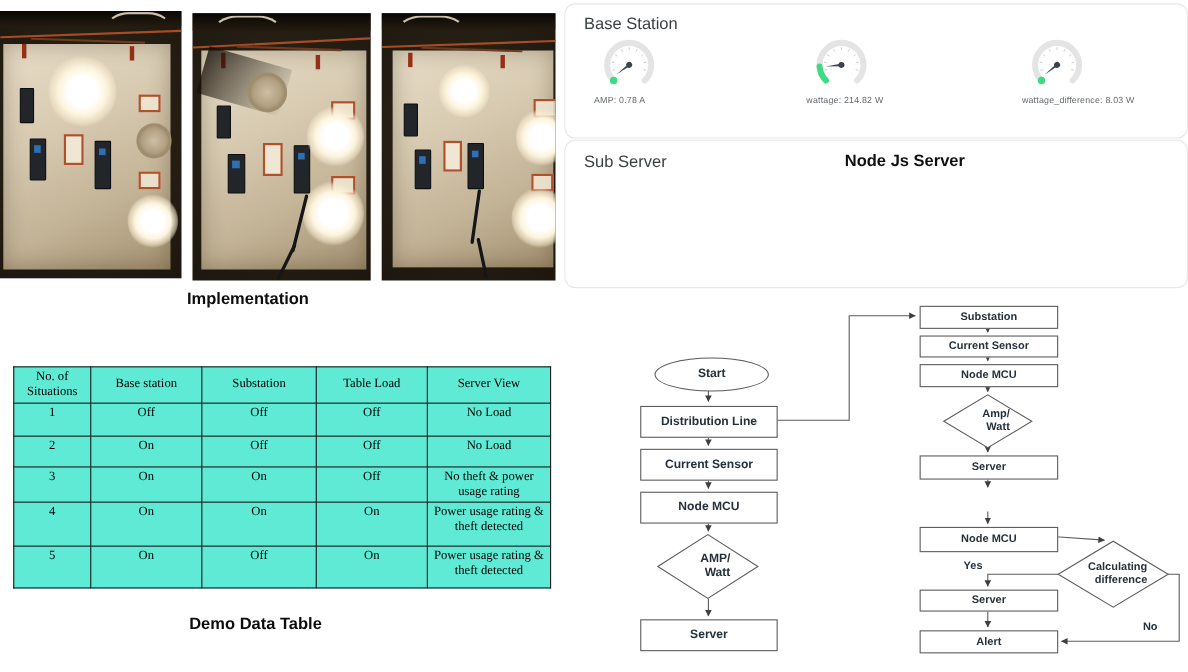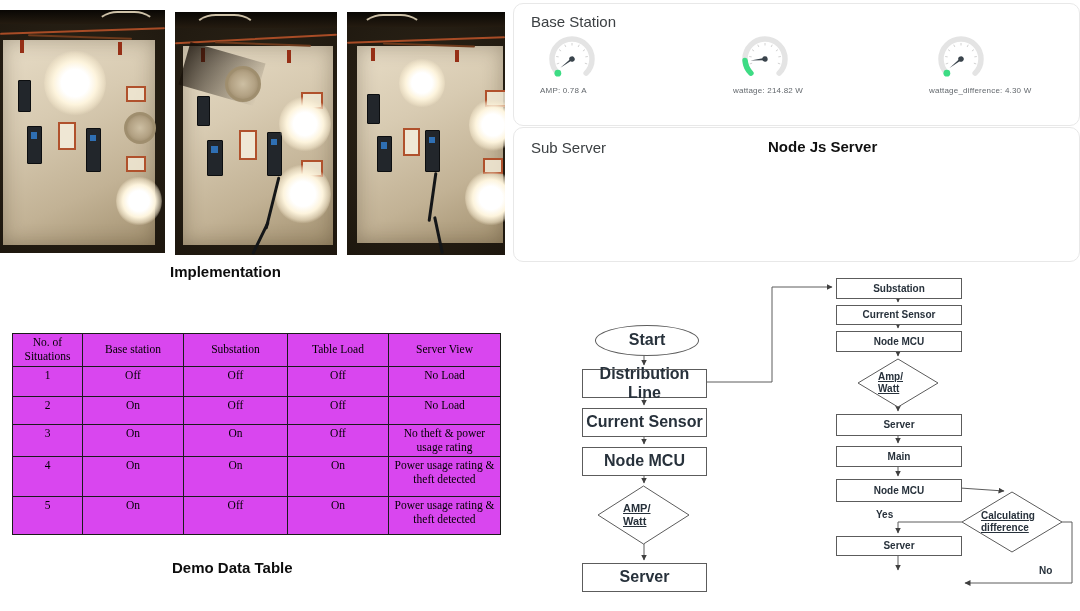--- a/index.html
+++ b/index.html
@@ -21,39 +21,39 @@
   .ph-device{position:absolute;background:#22262b;border:1px solid #0c0e10;border-radius:1px;}
   .ph-chip{position:absolute;background:#2f6fb3;}
   .ph-socket{position:absolute;border:2px solid #b0512c;background:rgba(240,231,212,.85);}
   .ph-switch{position:absolute;border:2px solid #b0512c;background:#efe7d4;}
   .ph-cable{position:absolute;width:3px;background:#141618;border-radius:2px;}
   .ph-cone{position:absolute;background:linear-gradient(110deg,rgba(22,15,8,.8),rgba(22,15,8,0));}
   
   .fig-caption{position:absolute;font-weight:bold;font-size:15px;color:#0d0d0d;}
   
   .demo-table{position:absolute;border-collapse:collapse;table-layout:fixed;
-      font-family:"Liberation Serif",serif;font-size:11.5px;color:#000;background:#d946ef;}
+      font-family:"Liberation Serif",serif;font-size:11.5px;color:#000;background:#5eead4;}
   .demo-table th,.demo-table td{border:1px solid #1b1b1b;text-align:center;padding:2px 3px;line-height:1.18;}
   .demo-table th{font-weight:normal;vertical-align:middle;}
   .demo-table td{vertical-align:top;}
   
   .card{position:absolute;background:#fff;border:1px solid #e8e8e8;border-radius:10px;}
   .card-title{position:absolute;font-size:15px;color:#3c4043;}
   .card-title.bold{font-weight:bold;color:#101010;}
   .gauge{position:absolute;width:150px;text-align:left;}
   .gauge-label{font-size:8px;color:#63686d;margin-top:1px;letter-spacing:.2px;}
   
   .flow{position:absolute;left:510px;top:258px;width:570px;height:353px;}
   .flow-lines{position:absolute;left:0;top:0;}
   .fnode{position:absolute;border:1px solid #5c5c5c;background:#fff;display:flex;align-items:center;justify-content:center;
          text-align:center;font-weight:600;font-size:10px;color:#27313b;line-height:1.15;}
-  .fnode.lg{font-size:16px;text-align:center;}
+  .fnode.lg{font-size:11px;text-align:center;}
   .fellipse{border-radius:50%;}
-  .fdlabel{position:absolute;display:flex;align-items:center;justify-content:center;text-align:left;
-           font-weight:600;font-size:10px;color:#27313b;line-height:1.2;background:transparent;text-decoration:underline;}
+  .fdlabel{position:absolute;display:flex;align-items:center;justify-content:center;text-align:right;
+           font-weight:600;font-size:10px;color:#27313b;line-height:1.2;background:transparent;}
   .fdlabel.lg{font-size:11px;}
   .fbranch{position:absolute;font-weight:600;font-size:10px;color:#27313b;}
 </style>
 </head>
 <body>
 
 <svg width="0" height="0" style="position:absolute" aria-hidden="true">
   <defs>
     <path id="g-track" d="M 17.86 42.14 A 20 20 0 1 1 46.14 42.14" fill="none" stroke="#e4e4e4" stroke-width="5.5" stroke-linecap="round"></path>
     <path id="g-green-arc" d="M 17.86 42.14 A 20 20 0 0 1 12.06 29.57" fill="none" stroke="#3ddc84" stroke-width="5.5" stroke-linecap="round"></path>
@@ -177,21 +177,21 @@
       <div class="gauge-label">wattage: 214.82 W</div>
     </div>
 
     <div class="gauge" style="left:415px;top:27px">
       <svg width="64" height="50" viewBox="0 0 64 50">
         <use href="#g-track"></use>
           <use href="#g-ticks"></use>
           <use href="#g-green-dot"></use>
         <use href="#g-needle" transform="rotate(-128 32 28)"></use>
       </svg>
-      <div class="gauge-label">wattage_difference: 4.30 W</div>
+      <div class="gauge-label">wattage_difference: 8.03 W</div>
     </div>
   </div>
 
   <div class="card" style="left:513px;top:127px;width:565px;height:133px">
     <div class="card-title" style="left:17px;top:11px">Sub Server</div>
     <div class="card-title bold" style="left:254px;top:10px">Node Js Server</div>
 
 
   </div>
 
@@ -292,21 +292,21 @@
     <div class="fnode lg" style="left:72px;top:150px;width:123px;height:27px">Current Sensor</div>
     <div class="fnode lg" style="left:72px;top:189px;width:123px;height:27px">Node MCU</div>
     <div class="fdlabel lg" style="left:113px;top:240px;width:41px;height:34px">AMP/ Watt</div>
     <div class="fnode lg" style="left:72px;top:305px;width:123px;height:27px">Server</div>
 
     <div class="fnode" style="left:326px;top:20px;width:124px;height:19px">Substation</div>
     <div class="fnode" style="left:326px;top:47px;width:124px;height:18px">Current Sensor</div>
     <div class="fnode" style="left:326px;top:73px;width:124px;height:19px">Node MCU</div>
     <div class="fdlabel" style="left:368px;top:108px;width:40px;height:34px">Amp/ Watt</div>
     <div class="fnode" style="left:326px;top:156px;width:124px;height:20px">Server</div>
-    <div class="fnode" style="left:326px;top:188px;width:124px;height:19px">Main</div>
     <div class="fnode" style="left:326px;top:221px;width:124px;height:21px">Node MCU</div>
     <div class="fdlabel" style="left:471px;top:247px;width:62px;height:34px">Calculating difference</div>
     <div class="fnode" style="left:326px;top:278px;width:124px;height:18px">Server</div>
+    <div class="fnode" style="left:326px;top:315px;width:124px;height:19px">Alert</div>
     <div class="fbranch" style="left:366px;top:251px">Yes</div>
     <div class="fbranch" style="left:529px;top:307px">No</div>
   </div>
 
 </div>
 
 </body></html>

